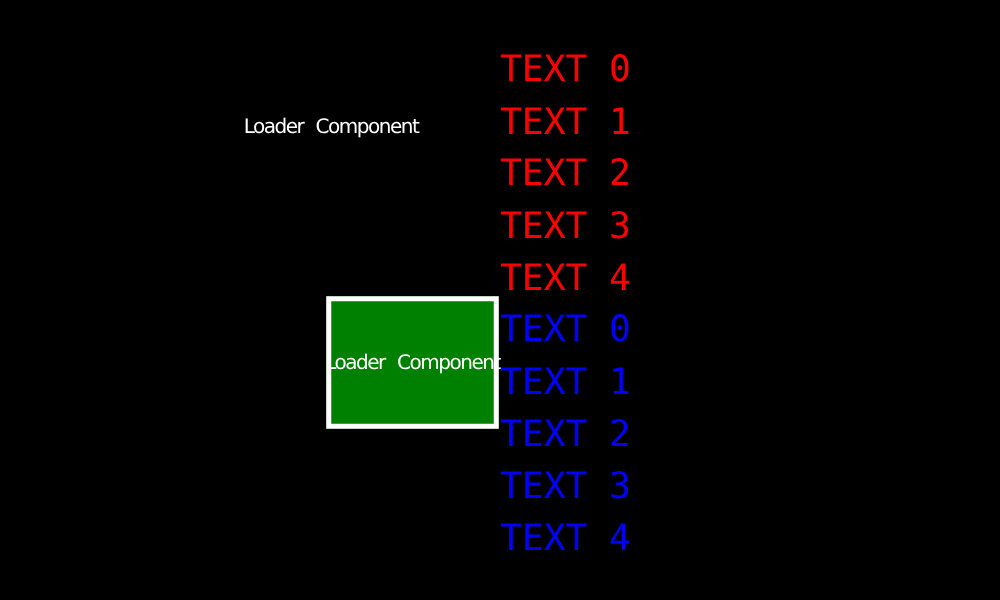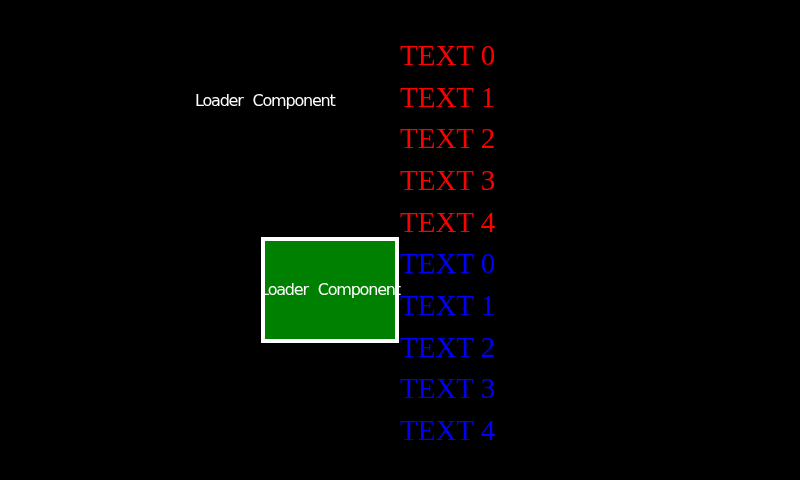--- a/index.html
+++ b/index.html
@@ -55,21 +55,20 @@
     position: absolute;
     left: 400px;
     top: 35px;
     font-family: "DejaVu Sans Mono", monospace;
     font-size: 29px;
   }
   .text-row {
     height: 41.67px;
     line-height: 41.67px;
     white-space: pre;
-    font-family: Liberation Serif, serif;
   }
   .text-row.red  { color: #ff0000; }
   .text-row.blue { color: #0000ff; }
 </style>
 </head>
 <body>
 
 <div class="screen">
 
   <div class="free-label">Loader Component</div>

